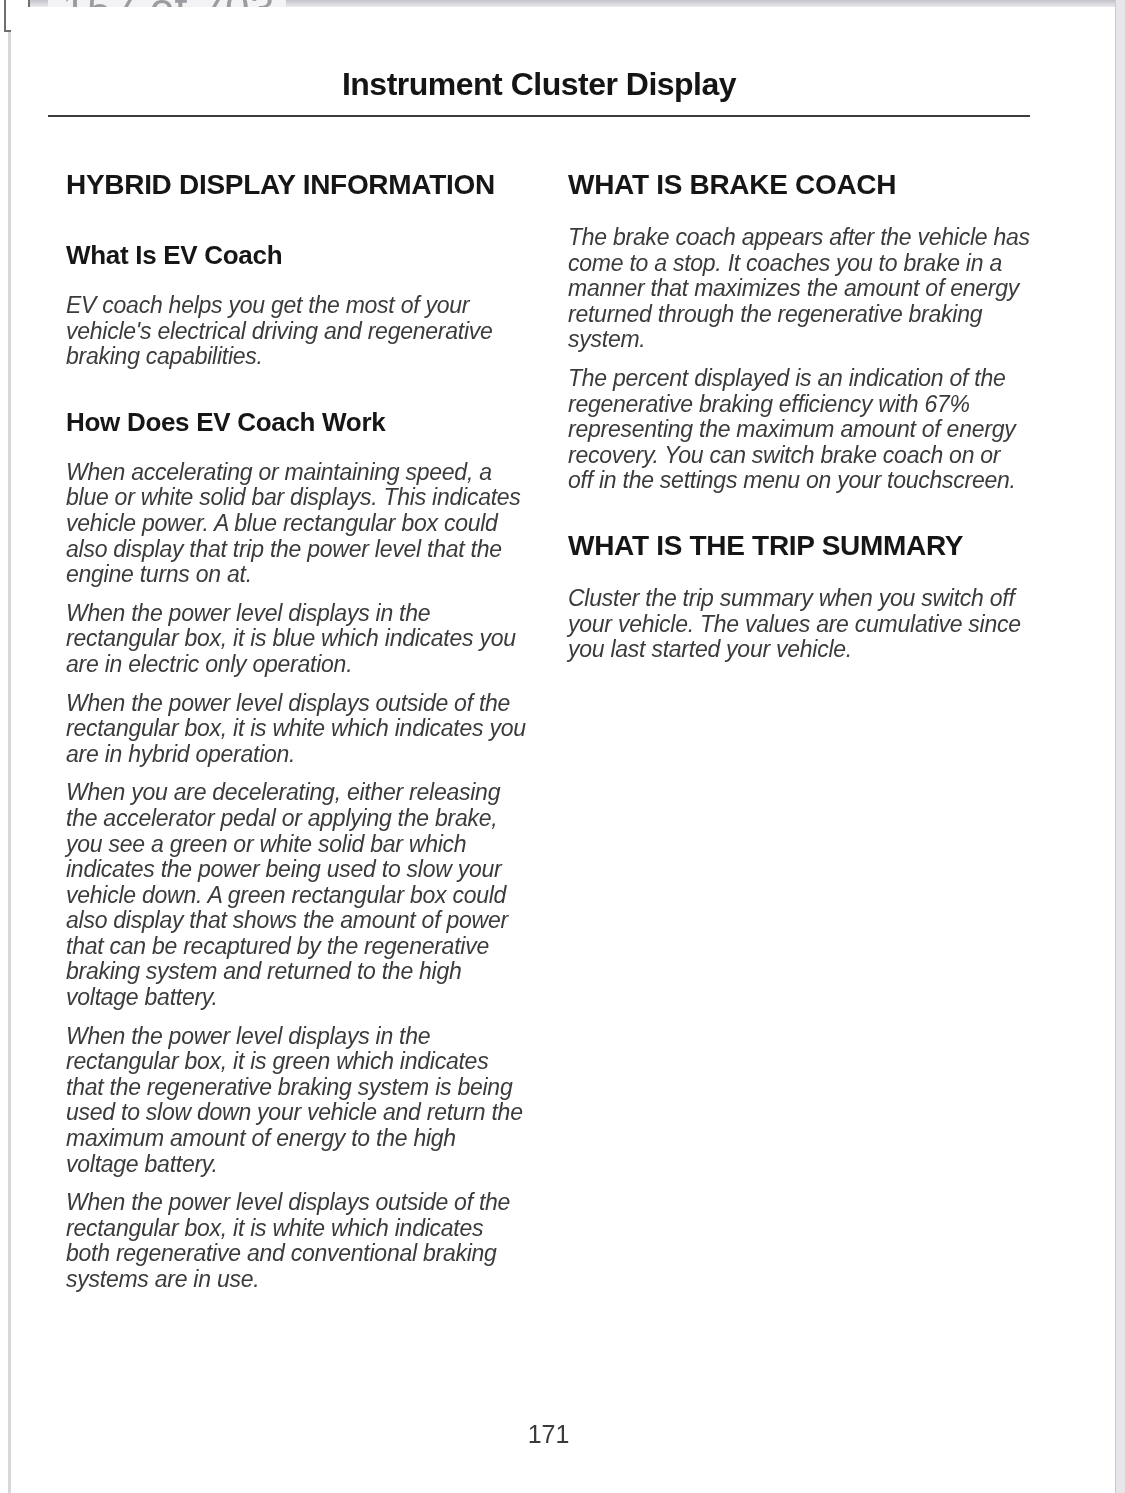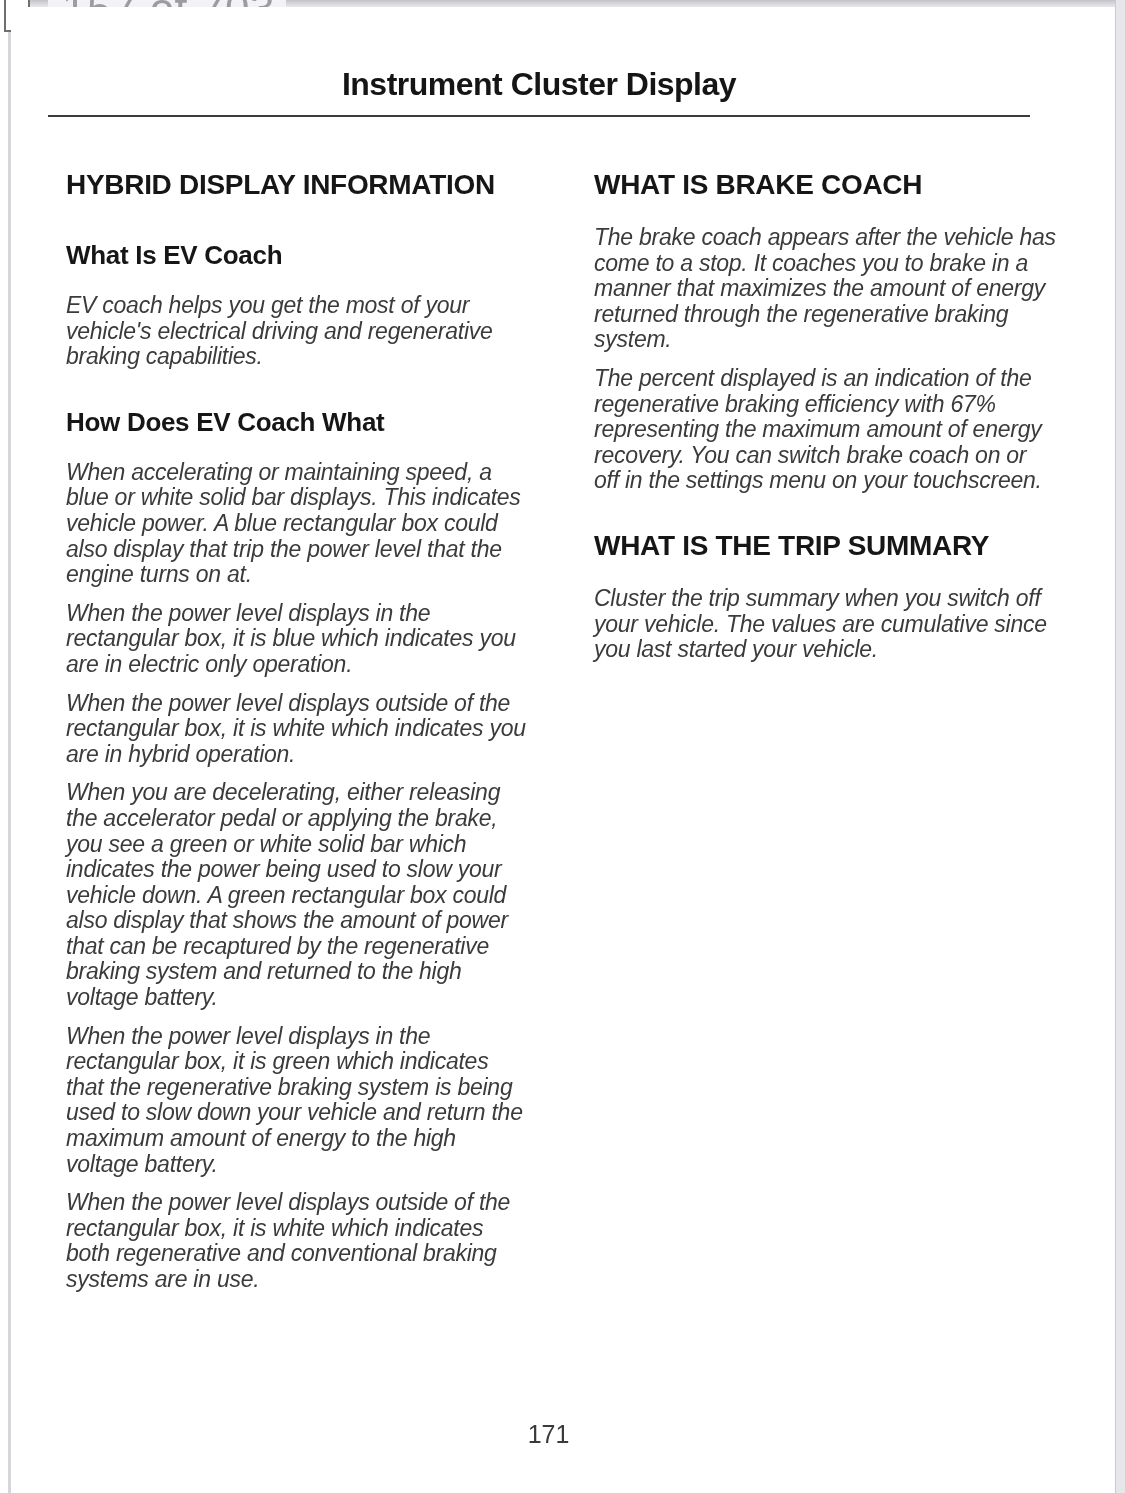--- a/index.html
+++ b/index.html
@@ -38,23 +38,23 @@
   }
   
   .sheet { position:absolute; top:7px; left:11px; right:10px; bottom:0; background:#ffffff; }
   .doc-header { margin:58px 85px 0 37px; }
   .doc-title {
     margin:12px; text-align:center;
     font-size:32px; line-height:38px; font-weight:700;
     color:#151515; letter-spacing:-0.5px;
   }
   .doc-rule { border:none; border-top:2px solid #3c3c3c; margin:12px 0 0 0; }
-  .columns { display:flex; gap:32px; padding:50px 0 0 55px; }
+  .columns { display:flex; gap:42px; padding:50px 0 0 55px; }
   .col-left  { width:460px; }
-  .col-right { width:462px;margin-left:36px; }
+  .col-right { width:462px; }
   .h-caps {
     margin:34px 0 22px 0;
     font-size:28px; line-height:36px; font-weight:700;
     color:#161616; letter-spacing:-0.3px;
   }
   .h-sub {
     margin:36px 0 22px 0;
     font-size:26px; line-height:32px; font-weight:700;
     color:#161616; letter-spacing:-0.3px;
   }
@@ -88,21 +88,21 @@
       <h1 class="doc-title">Instrument Cluster Display</h1>
       <hr class="doc-rule">
     </div>
 
     <div class="columns">
 
       <div class="col-left">
         <h2 class="h-caps">HYBRID DISPLAY INFORMATION</h2>
         <h3 class="h-sub">What Is EV Coach</h3>
         <p class="body-p">EV coach helps you get the most of your vehicle's electrical driving and regenerative braking capabilities.</p>
-        <h3 class="h-sub">How Does EV Coach What</h3>
+        <h3 class="h-sub">How Does EV Coach Work</h3>
         <p class="body-p">When accelerating or maintaining speed, a blue or white solid bar displays. This indicates vehicle power. A blue rectangular box could also display that trip the power level that the engine turns on at.</p>
         <p class="body-p">When the power level displays in the rectangular box, it is blue which indicates you are in electric only operation.</p>
         <p class="body-p">When the power level displays outside of the rectangular box, it is white which indicates you are in hybrid operation.</p>
         <p class="body-p">When you are decelerating, either releasing the accelerator pedal or applying the brake, you see a green or white solid bar which indicates the power being used to slow your vehicle down. A green rectangular box could also display that shows the amount of power that can be recaptured by the regenerative braking system and returned to the high voltage battery.</p>
         <p class="body-p">When the power level displays in the rectangular box, it is green which indicates that the regenerative braking system is being used to slow down your vehicle and return the maximum amount of energy to the high voltage battery.</p>
         <p class="body-p">When the power level displays outside of the rectangular box, it is white which indicates both regenerative and conventional braking systems are in use.</p>
       </div>
 
       <div class="col-right">
         <h2 class="h-caps">WHAT IS BRAKE COACH</h2>

